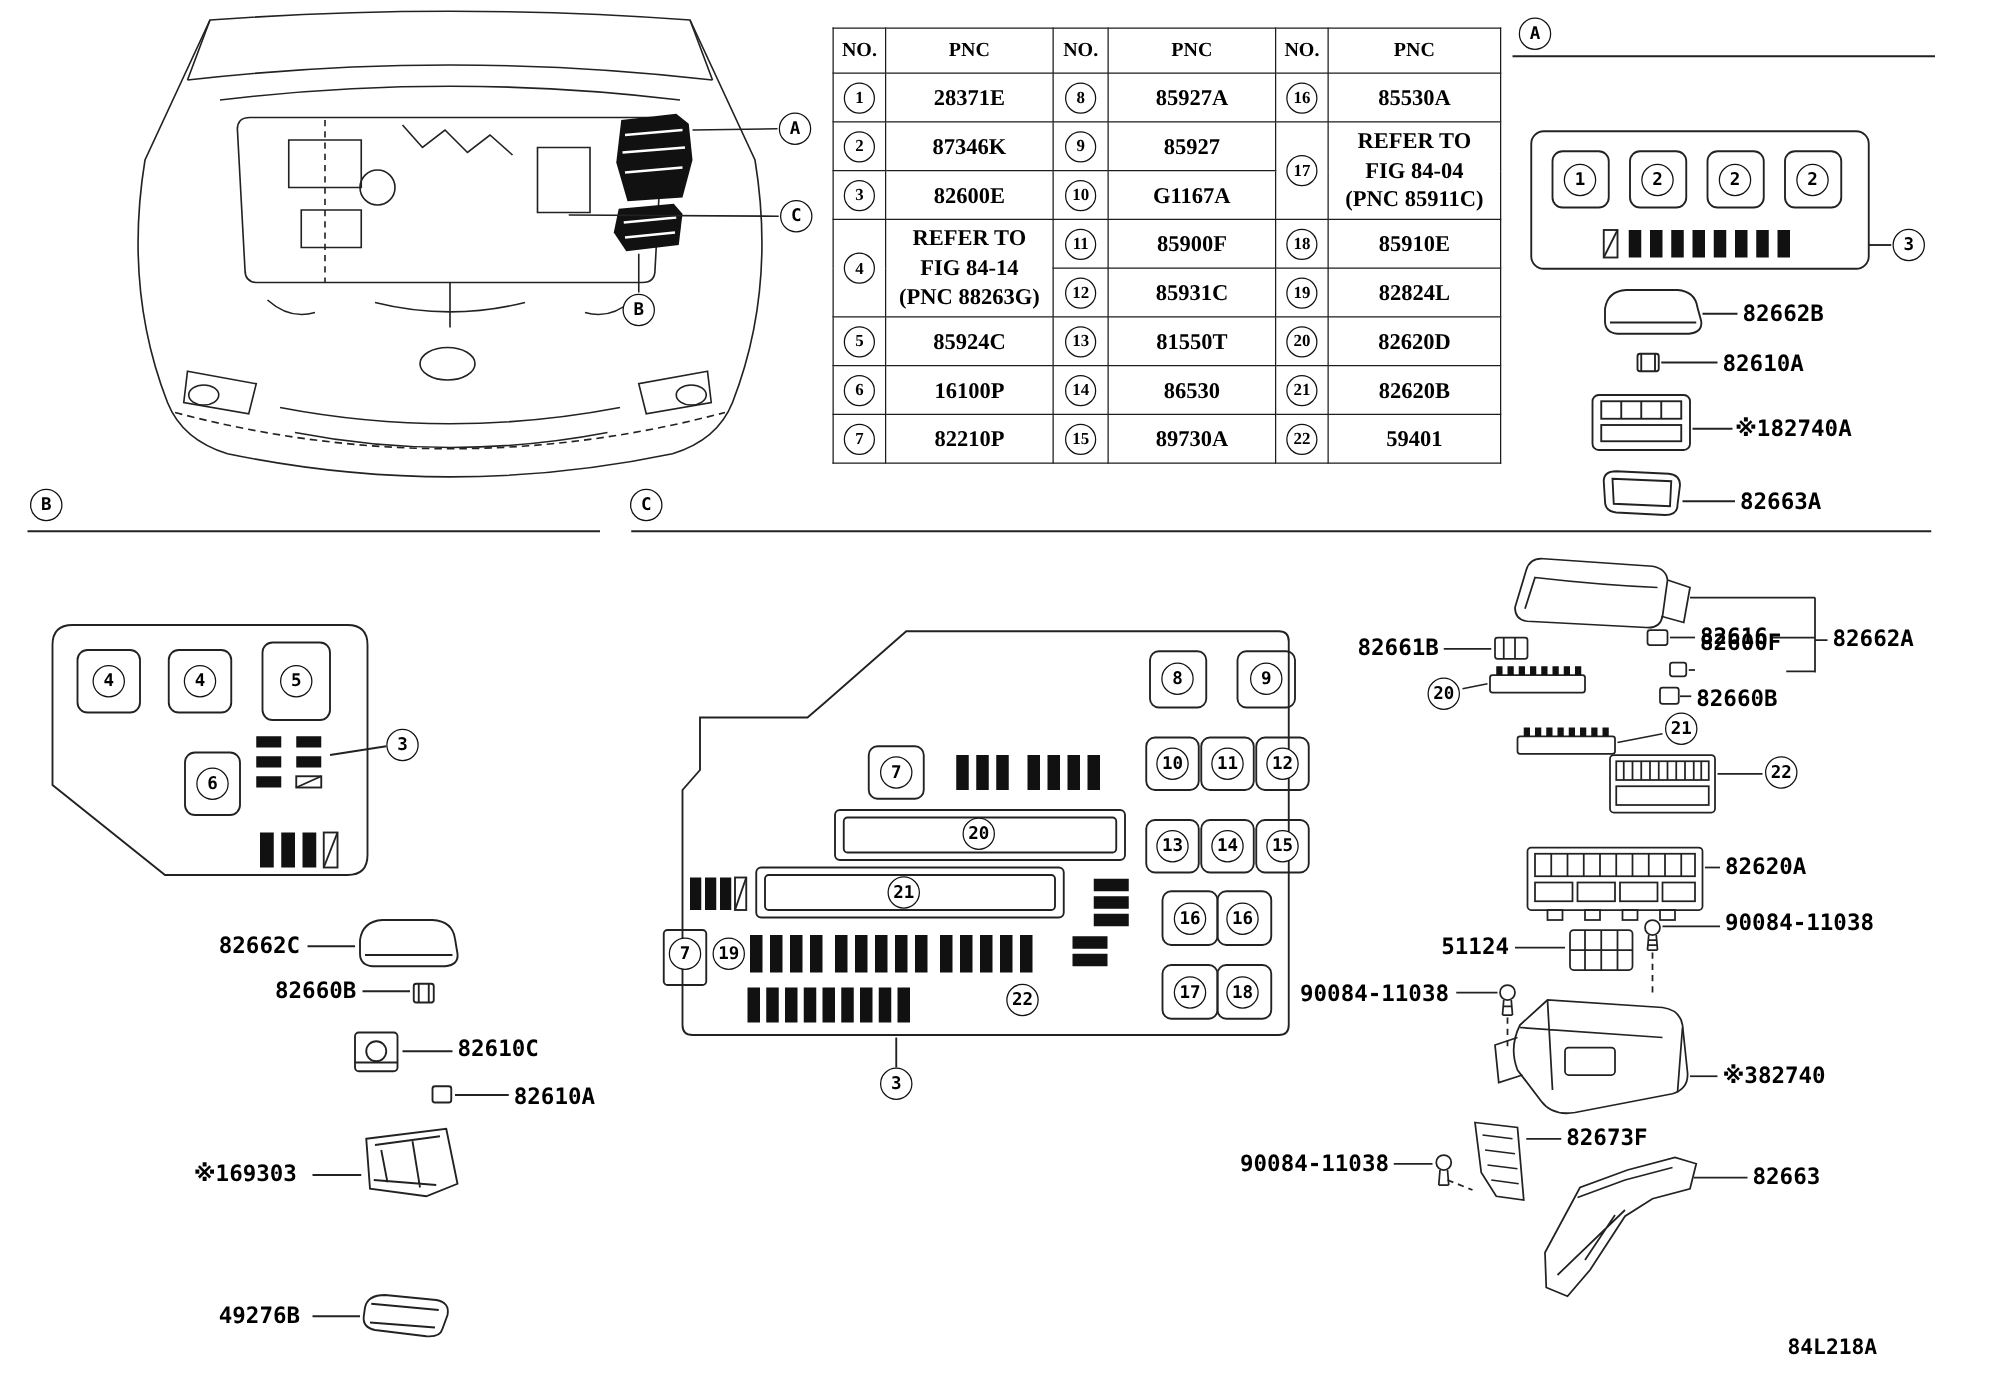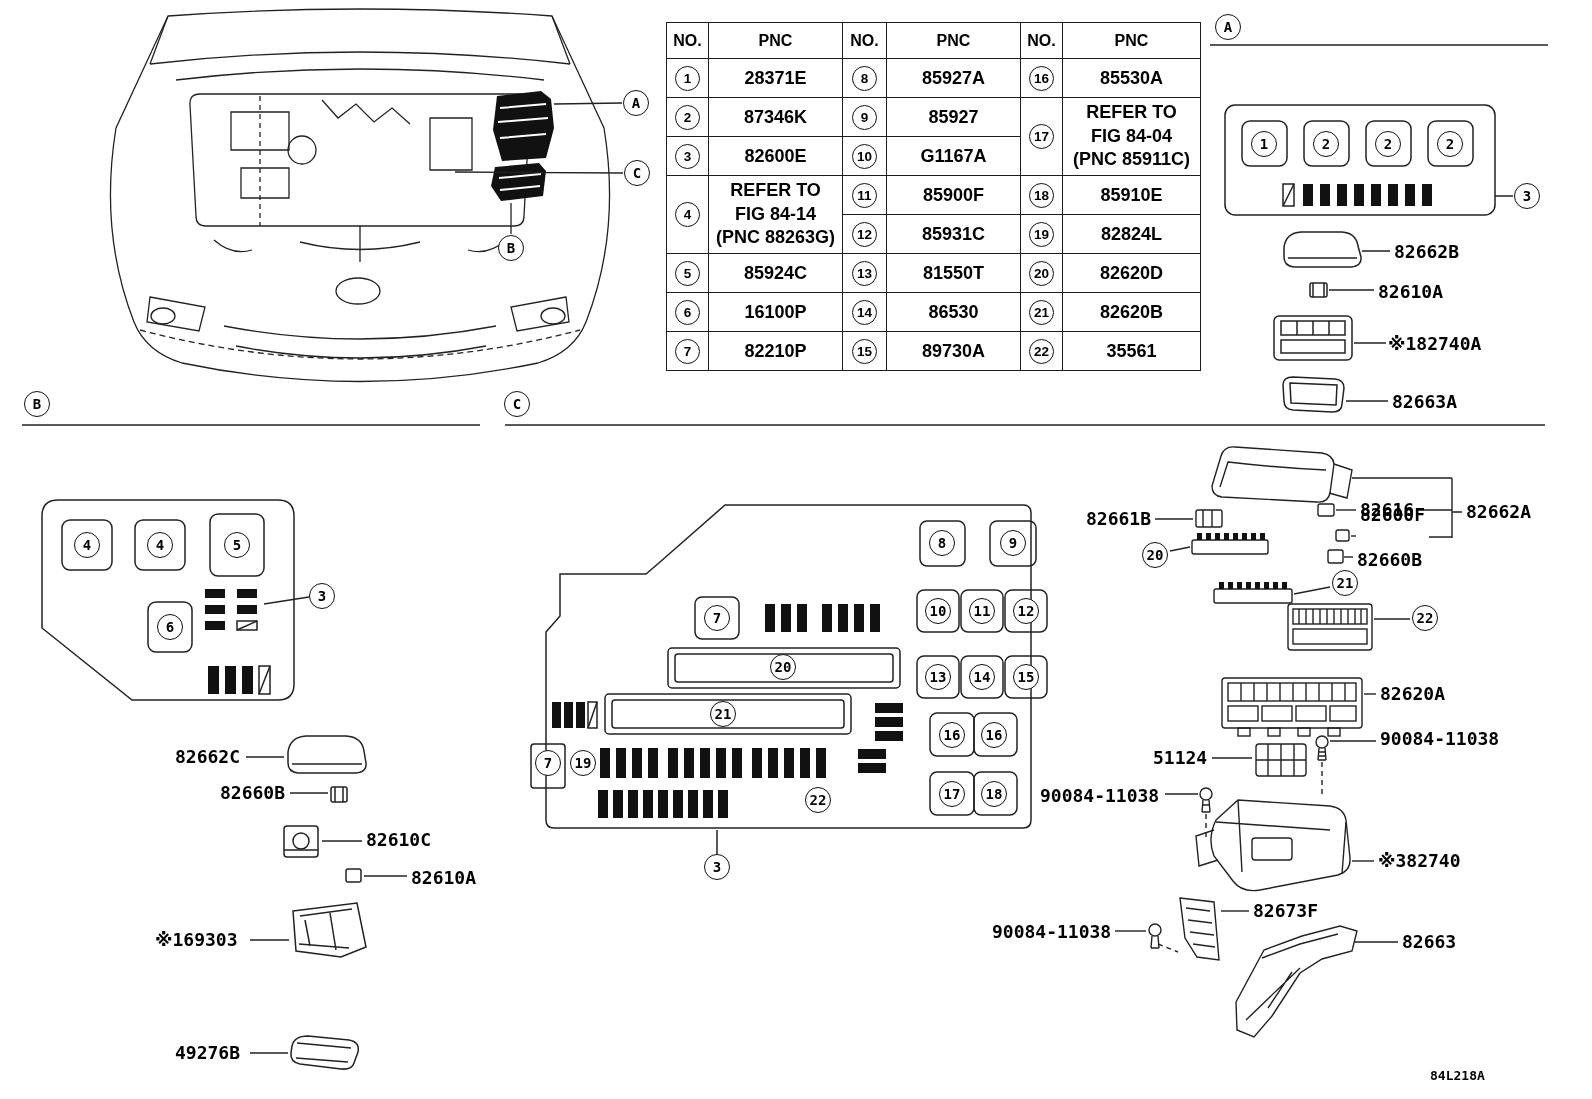--- a/index.html
+++ b/index.html
@@ -7,24 +7,24 @@
   .canvas{position:relative;width:1592px;height:1099px;background:#fff;color:#000;
           font-family:"DejaVu Sans Mono","DejaVu Sans",monospace;overflow:hidden}
   svg.art{position:absolute;left:0;top:0}
   .co{position:absolute;width:26px;height:26px;border:1.6px solid #111;border-radius:50%;
       background:#fff;display:flex;align-items:center;justify-content:center;
       font-size:14px;font-weight:bold;z-index:5}
   .plabel{position:absolute;font-size:18px;font-weight:bold;height:20px;line-height:20px;
           white-space:nowrap;z-index:4}
   .stitle{position:absolute;font-size:16px;font-weight:bold;border-bottom:1.6px solid #000;
           padding-bottom:3px;white-space:nowrap;z-index:4}
-  .figcode{position:absolute;font-size:13px;font-weight:bold;z-index:4}
+  .figcode{position:absolute;font-size:17px;font-weight:bold;z-index:4}
   table.parts{position:absolute;left:666px;top:22px;border-collapse:collapse;table-layout:fixed;z-index:3;background:#fff}
   table.parts th,table.parts td{border:1.8px solid #1d1d1d;text-align:center;vertical-align:middle;
-          font-weight:bold;padding:0;font-family:Liberation Sans, sans-serif}
+          font-weight:bold;padding:0;font-family:Liberation Serif, serif}
   table.parts th{font-size:16px;height:36px}
   table.parts td{font-size:18px}
   td.refer{font-size:14.5px;text-align:left;padding-left:6px;white-space:pre-line;line-height:1.3}
   .tco{display:inline-flex;width:25px;height:25px;border:1.5px solid #111;border-radius:50%;
        align-items:center;justify-content:center;font-size:13.5px;font-weight:bold}
 </style>
 </head>
 <body>
 
 <div class="canvas">
@@ -365,21 +365,21 @@
       <td>86530</td>
       <td><span class="tco">21</span></td>
       <td>82620B</td>
     </tr>
     <tr style="height:39px">
       <td><span class="tco">7</span></td>
       <td>82210P</td>
       <td><span class="tco">15</span></td>
       <td>89730A</td>
       <td><span class="tco">22</span></td>
-      <td>35561</td>
+      <td>59401</td>
     </tr>
   </tbody>
 </table>
 
 
 <span class="co" style="left:623px;top:90px">A</span>
 <span class="co" style="left:624px;top:160px">C</span>
 <span class="co" style="left:498px;top:235px">B</span>
 <span class="co" style="left:1215px;top:14px">A</span>
 <span class="co" style="left:24px;top:391px">B</span>

